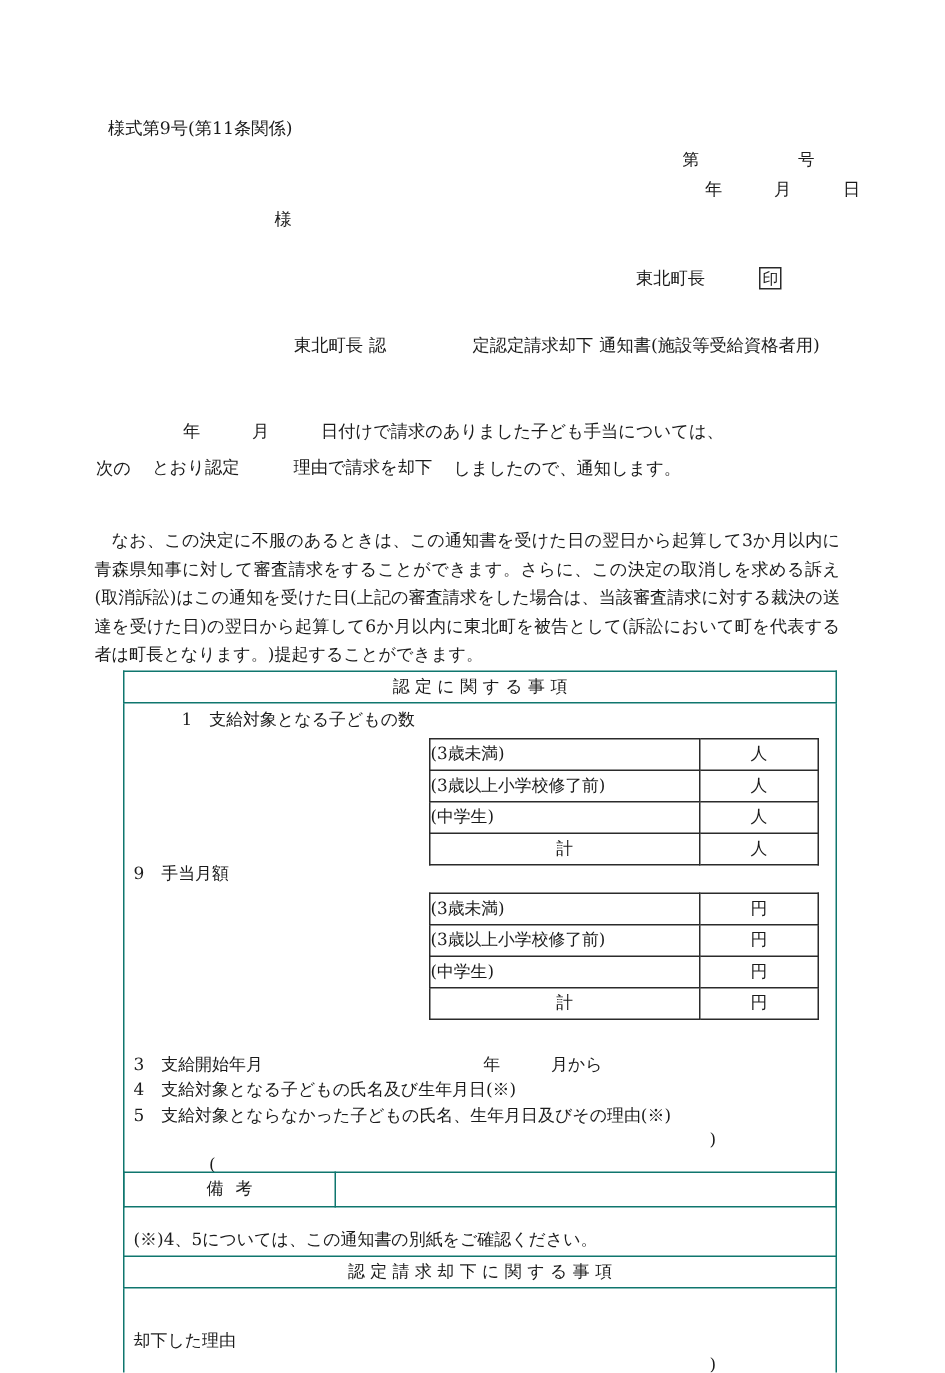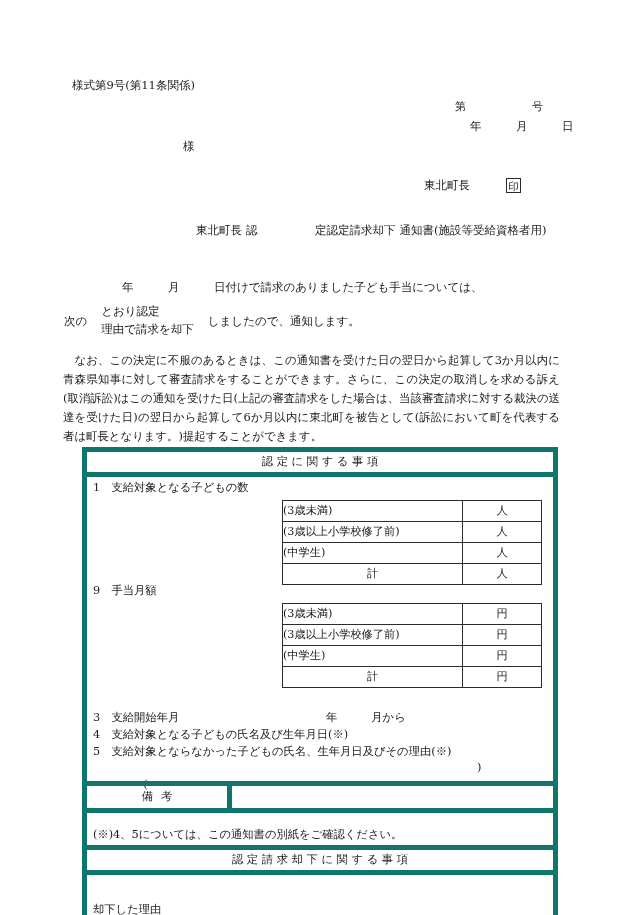--- a/index.html
+++ b/index.html
@@ -73,22 +73,22 @@
     font-size: 11.5px; white-space: pre;
   }
   .state-row2 {
     position: absolute;
     left: 64px; top: 303px;
     display: flex; align-items: center;
     font-size: 11.5px; white-space: pre;
   }
   .state-pre { padding-top: 1px; }
   .state-stack {
-    display: inline-flex; flex-direction: column;
-    margin-left: 14px; line-height: 1.55;
+    display: inline-flex; 
+    margin-left: 14px; line-height: 1.55; gap: 36px;
   }
   .state-post { margin-left: 14px; padding-top: 1px; text-align: right; }
 
   
   .body-para {
     position: absolute;
     left: 63px; top: 351px;
     width: 497px;
     font-size: 11.4px;
     line-height: 1.66;
@@ -102,21 +102,21 @@
     position: absolute;
     left: 82px;
     width: 476px;
     border-collapse: collapse;
     font-size: 11.3px;
     table-layout: fixed;
   }
   .tbl-main { top: 447px; }
 
   .tbl td {
-    border: 5px solid #0f766e;
+    border: 1px solid #0f766e;
     padding: 0;
     vertical-align: top;
   }
   .sec-head {
     text-align: center;
     height: 20px;
     line-height: 20px;
     letter-spacing: 0.32em;
     text-indent: 0.32em;
   }
@@ -144,21 +144,21 @@
     height: 20px;
     line-height: 20px;
     padding: 0;
     vertical-align: middle;
   }
   .sub-name { padding-left: 7px; white-space: pre; }
   .sub-unit { text-align: center; width: 78px; }
   .sub-total-name { text-align: center; padding-right: 54px; }
   .sub-total-unit { text-align: center; width: 110px; }
 
-  .spacer-1 { height: 103px; }
+  .spacer-1 { height: 103px; margin-left: 32px; }
   .spacer-2 { height: 103px; }
   .paren-row {
     position: relative;
     white-space: pre;
     line-height: 1.45;
   }
   .paren-close {
     position: absolute;
     left: 384px;
     top: 0;

